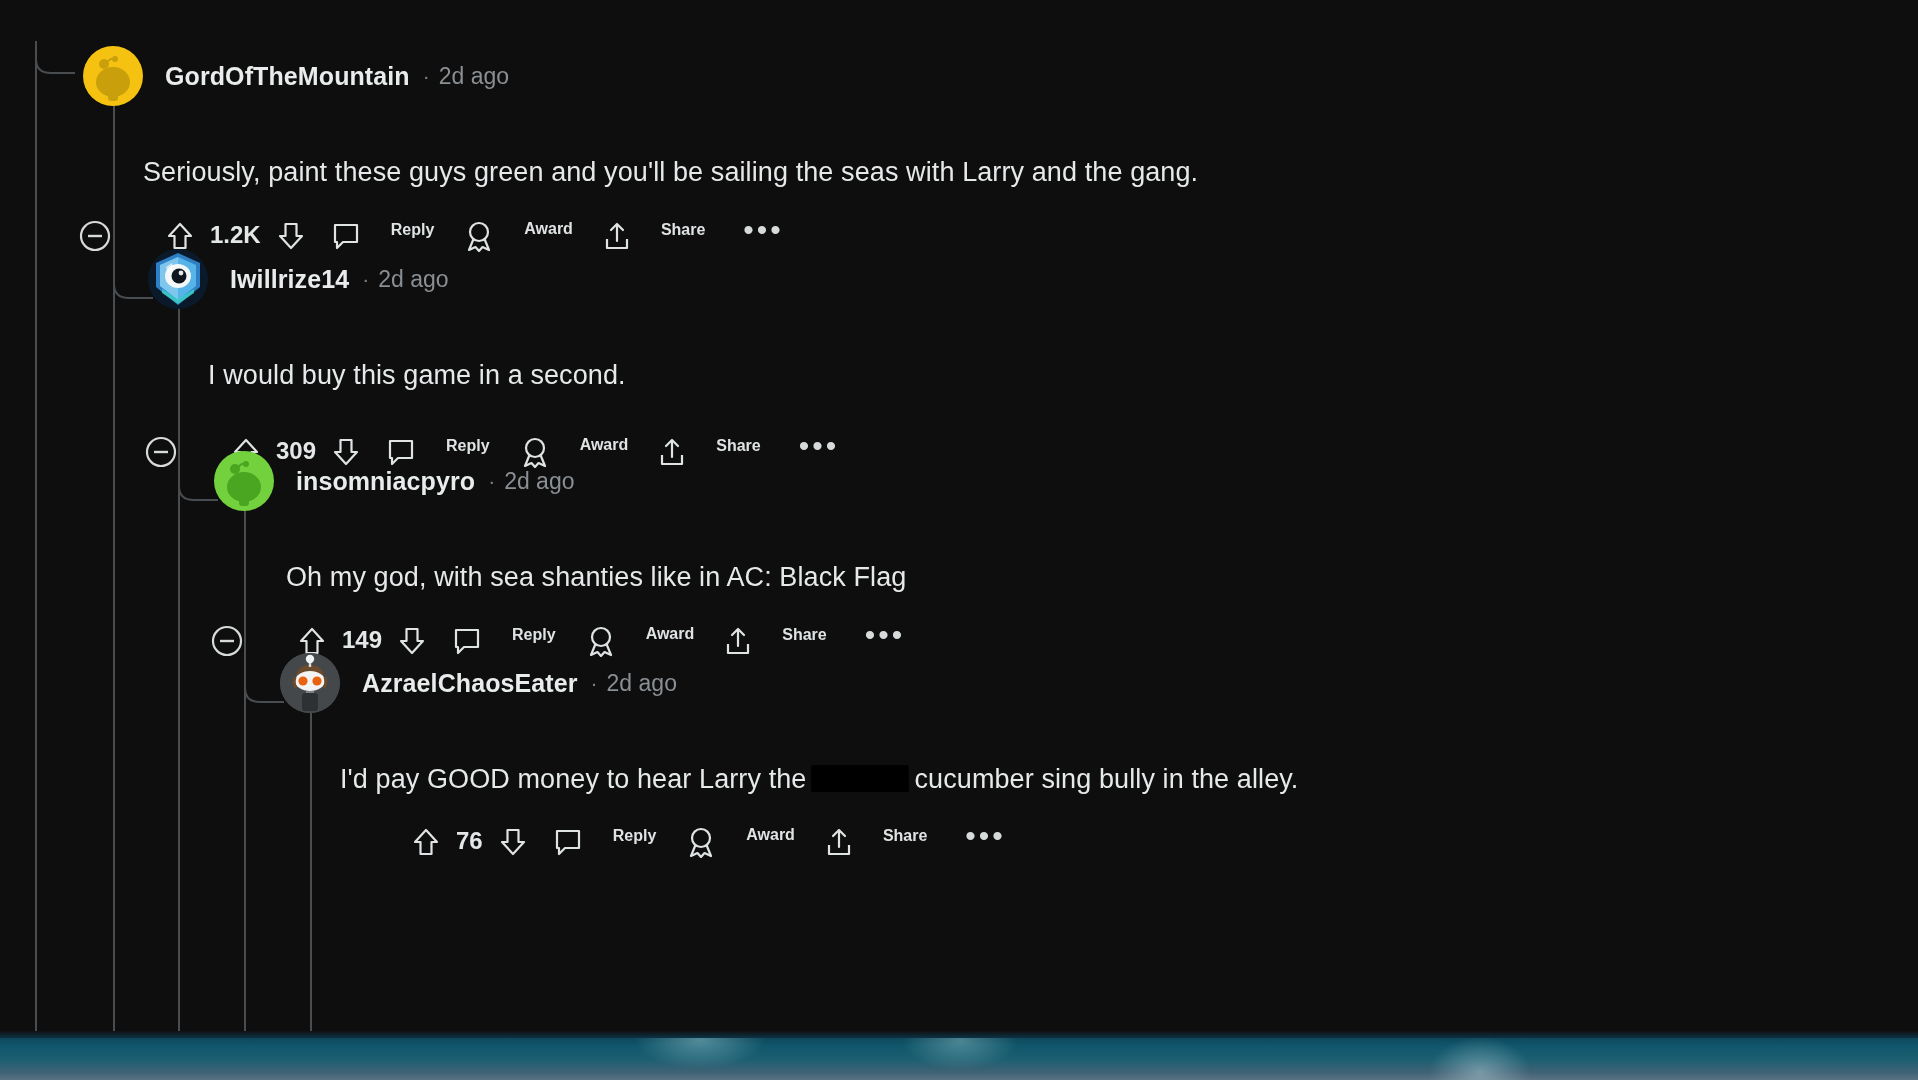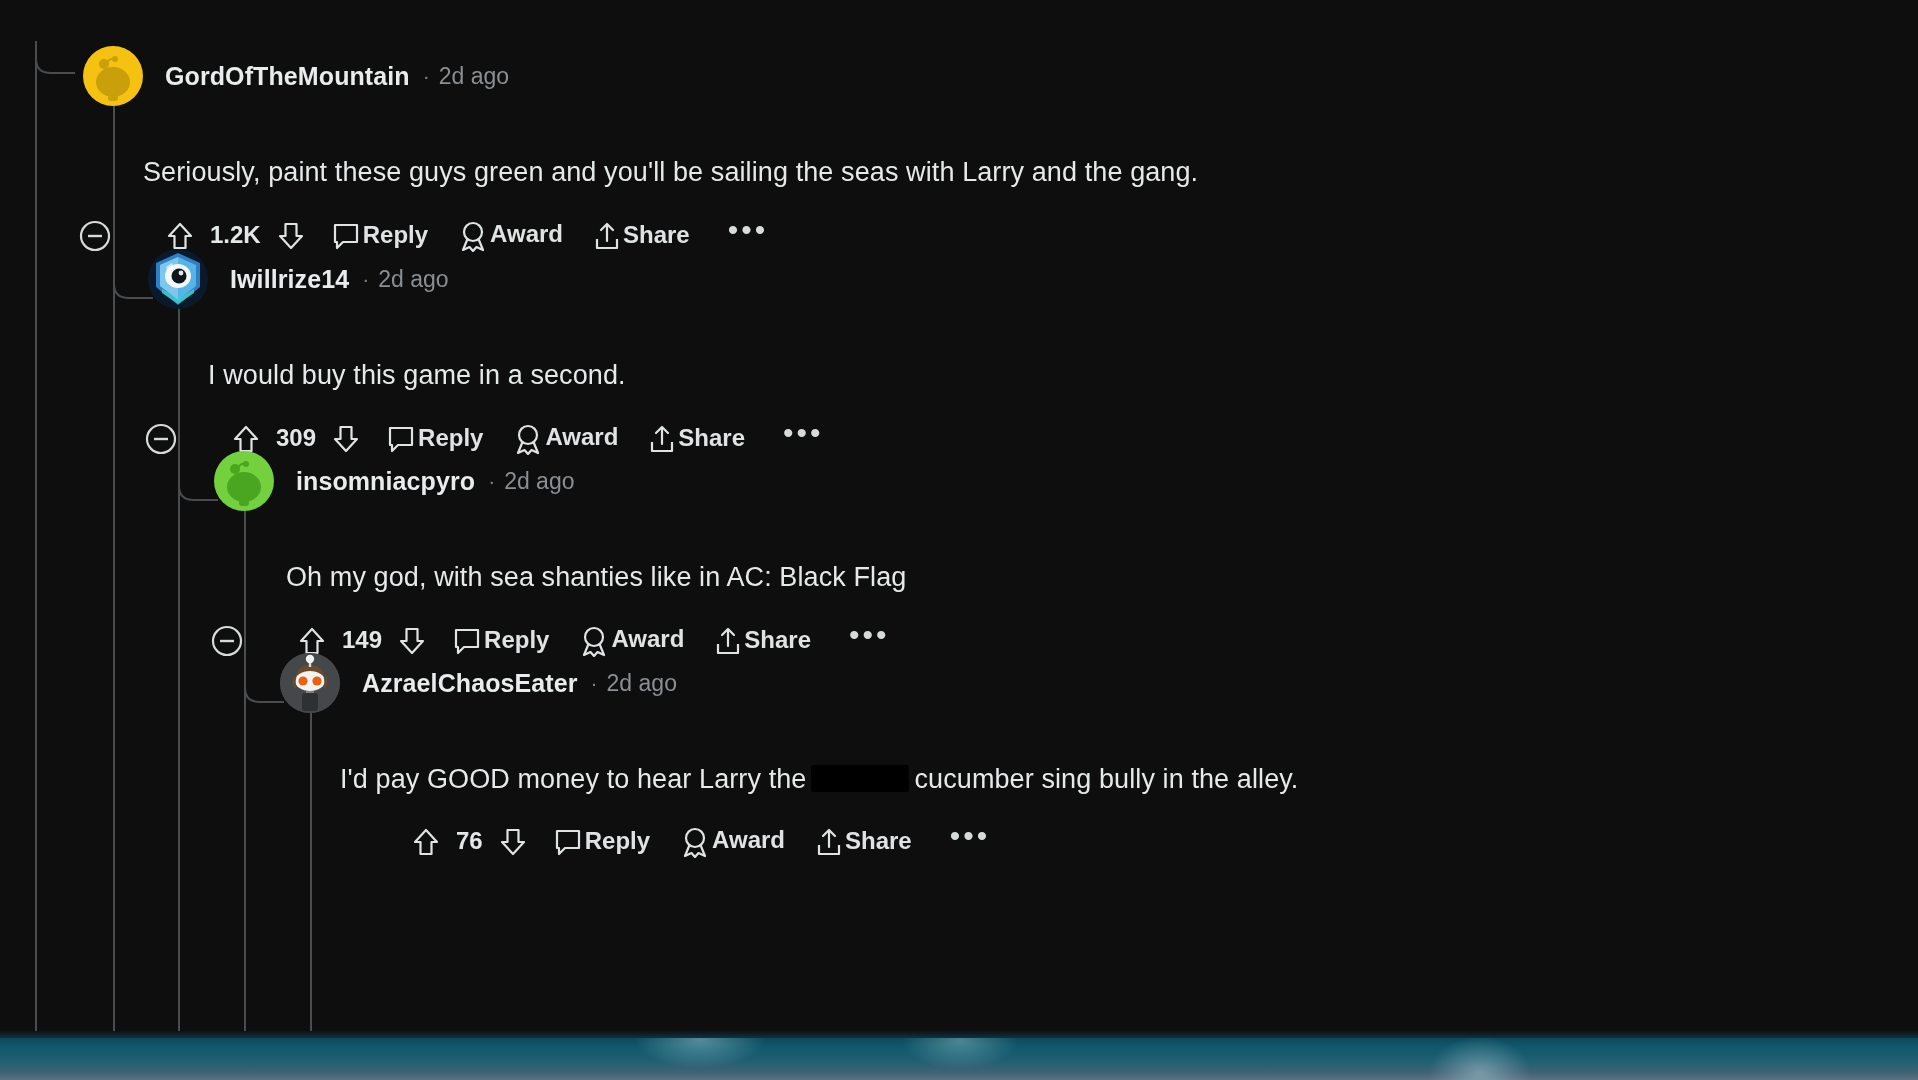--- a/index.html
+++ b/index.html
@@ -60,21 +60,21 @@
     background:
       linear-gradient(95deg, transparent 0 2%, #000 2% 97%, transparent 97%),
       repeating-linear-gradient(86deg,#000 0 3px, #050505 3px 5px);
     border-radius:2px;
     filter:blur(.4px);
   }
 
   .actions { position:absolute; display:flex; align-items:center; }
   .act { display:flex; align-items:flex-start; margin-right:30px; }
   .act.vote { margin-right:26px; }
-  .act-label { font-size:24px; font-weight:bold; color:#dfe3e4; margin-left:2px; white-space:nowrap; }
+  .act-label { font-size:16px; font-weight:bold; color:#dfe3e4; margin-left:30px; white-space:nowrap; }
   .score { font-size:24px; font-weight:bold; color:#e3e7e8; margin:0 16px; min-width:10px; text-align:center; }
   .ico { display:block; }
   .collapse { margin-right:54px; }
   .dots { font-size:30px; color:#d6dadb; letter-spacing:3px; line-height:12px; padding-bottom:12px; }
 
   
   .snoo-yellow { background:#f5c211; }
   .snoo-green  { background:#73d13d; }
   .snoo-dark   { background:#4b4f52; }
   .snoo svg { position:absolute; left:0; top:0; }
@@ -200,21 +200,21 @@
           <path d="M18 18 L24 14 L26 20 L20 24 Z" fill="#ffffff" opacity=".6"></path>
         </svg>
       </div>
       <span class="uname">Iwillrize14</span>
       <span class="dot">·</span>
       <span class="tstamp">2d ago</span>
     </div>
 
     <div class="cbody" style="left:208px; top:116px;">I would buy this game in a second.</div>
 
-    <div class="actions" style="left:144px; top:178px;">
+    <div class="actions" style="left:144px; top:191px;">
       <div class="act collapse">
         <svg class="ico" width="34" height="34" viewBox="0 0 34 34">
           <circle cx="17" cy="17" r="14" fill="none" stroke="#d6dadb" stroke-width="2.2"></circle>
           <line x1="10" y1="17" x2="24" y2="17" stroke="#d6dadb" stroke-width="2.4"></line>
         </svg>
       </div>
       <div class="act vote">
         <span>
           <svg class="ico" width="28" height="30" viewBox="0 0 28 30">
               <path d="M14 3 L25 15 H19.5 V27 H8.5 V15 H3 Z" fill="none" stroke="#dfe3e4" stroke-width="2.2" stroke-linejoin="round"></path>

